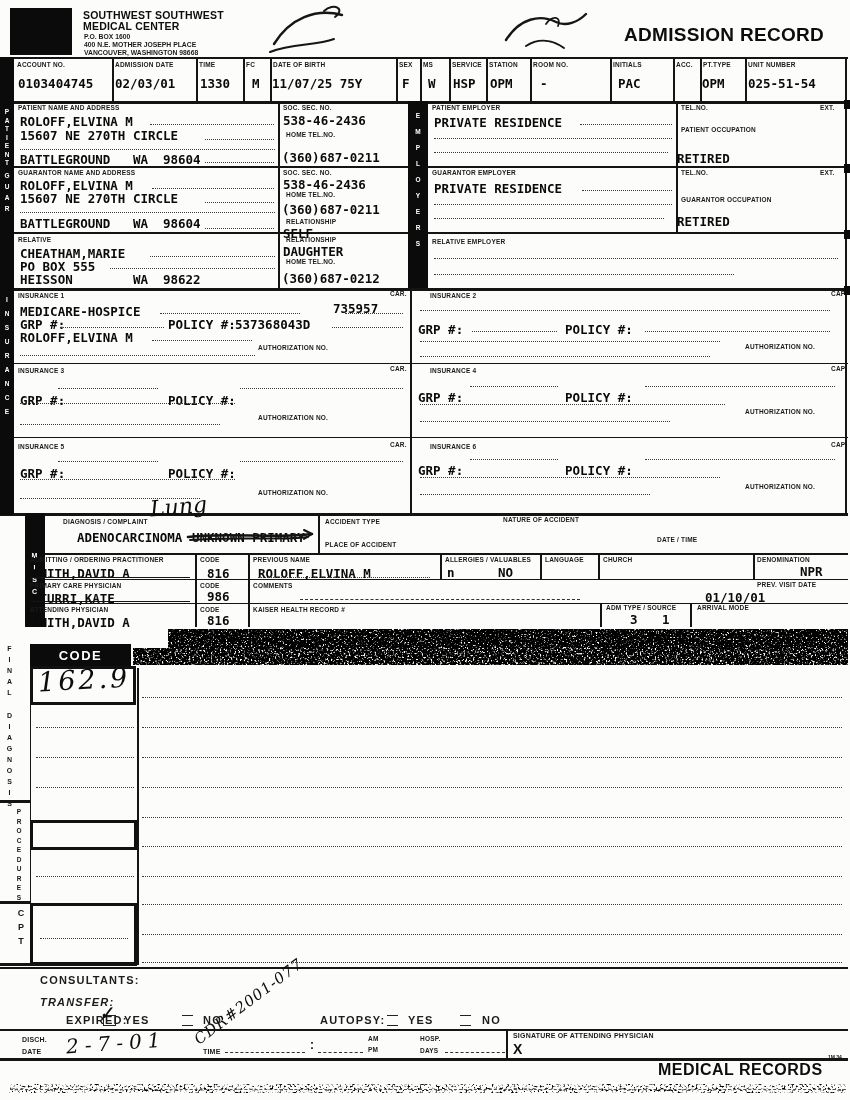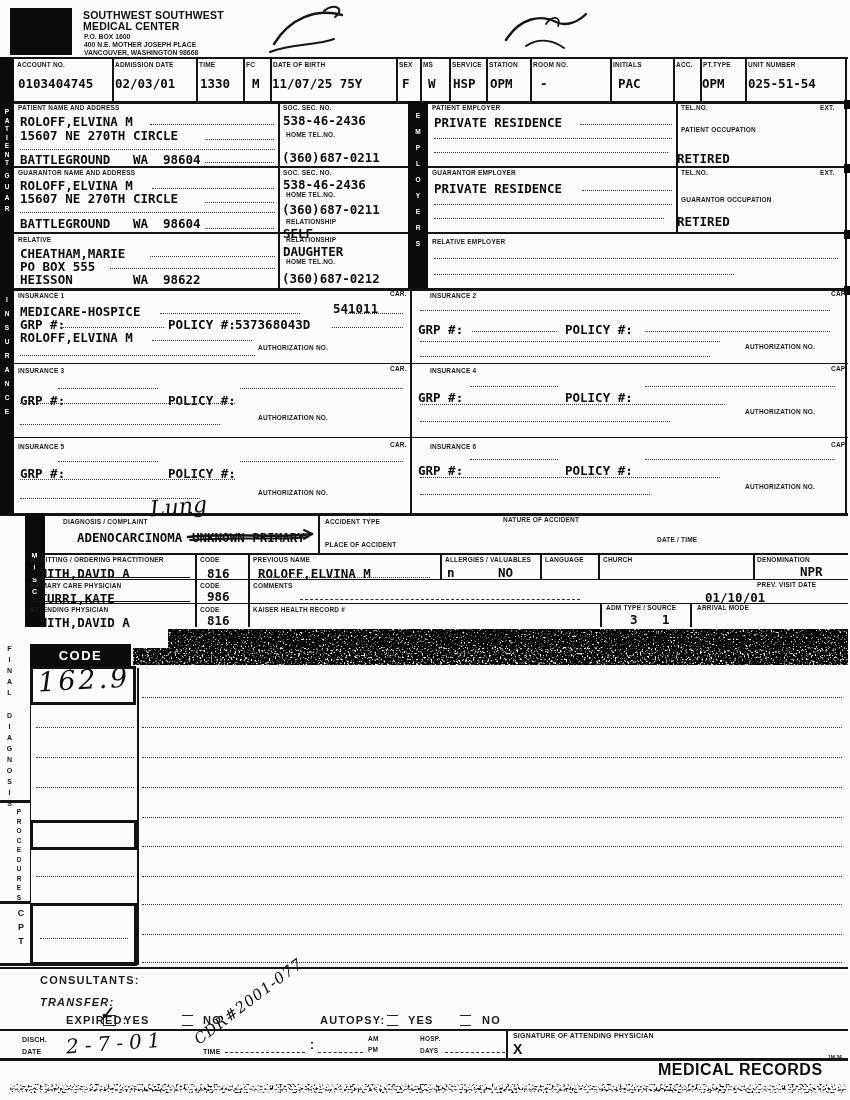--- a/index.html
+++ b/index.html
@@ -28,20 +28,21 @@
 <body>
 
 <div class="page">
 
   <div class="bar" style="left:10px;top:8px;width:62px;height:47px;"></div>
   <div class="abs orgname" style="left:83px;top:10px;">SOUTHWEST SOUTHWEST</div>
   <div class="abs orgname" style="left:83px;top:21px;">MEDICAL CENTER</div>
   <div class="abs orgaddr" style="left:84px;top:33px;">P.O. BOX 1600</div>
   <div class="abs orgaddr" style="left:84px;top:41px;">400 N.E. MOTHER JOSEPH PLACE</div>
   <div class="abs orgaddr" style="left:84px;top:49px;">VANCOUVER, WASHINGTON 98668</div>
+  <div class="title" style="left:624px;top:24px;">ADMISSION RECORD</div>
   <svg style="left:262px;top:0px;" width="92" height="56">
     <path d="M12,44 C28,18 54,8 80,15" stroke="#161616" stroke-width="2.4" fill="none" stroke-linecap="round"></path>
     <path d="M8,52 C30,43 54,46 72,39" stroke="#161616" stroke-width="2" fill="none" stroke-linecap="round"></path>
     <path d="M62,11 C72,2 84,9 73,17" stroke="#161616" stroke-width="2" fill="none" stroke-linecap="round"></path>
   </svg>
   <svg style="left:500px;top:6px;" width="92" height="50">
     <path d="M6,34 C20,12 40,8 56,16 C66,21 78,16 86,8" stroke="#161616" stroke-width="2.4" fill="none" stroke-linecap="round"></path>
     <path d="M26,40 C40,31 54,35 64,42" stroke="#161616" stroke-width="2" fill="none" stroke-linecap="round"></path>
     <path d="M46,18 C52,9 62,10 58,20" stroke="#161616" stroke-width="1.8" fill="none" stroke-linecap="round"></path>
   </svg>
@@ -176,21 +177,21 @@
 
   <div class="lbl" style="left:432px;top:238px;">RELATIVE EMPLOYER</div>
   <div class="dot" style="left:434px;top:258px;width:404px;"></div>
   <div class="dot" style="left:434px;top:274px;width:300px;"></div>
 
   <div class="vline" style="left:410px;top:288px;height:225px;"></div>
 
   <div class="lbl" style="left:18px;top:292px;">INSURANCE 1</div>
   <div class="lbl" style="left:390px;top:290px;">CAR.</div>
   <div class="val" style="left:20px;top:304px;">MEDICARE-HOSPICE</div>
-  <div class="val" style="left:333px;top:301px;">541011</div>
+  <div class="val" style="left:333px;top:301px;">735957</div>
   <div class="val" style="left:20px;top:317px;">GRP #:</div>
   <div class="val" style="left:168px;top:317px;">POLICY #:</div>
   <div class="val" style="left:235px;top:317px;">537368043D</div>
   <div class="val" style="left:20px;top:330px;">ROLOFF,ELVINA M</div>
   <div class="lbl" style="left:258px;top:344px;">AUTHORIZATION NO.</div>
   <div class="dot" style="left:160px;top:313px;width:140px;"></div>
   <div class="dot" style="left:345px;top:313px;width:58px;"></div>
   <div class="dot" style="left:60px;top:327px;width:104px;"></div>
   <div class="dot" style="left:332px;top:327px;width:71px;"></div>
   <div class="dot" style="left:152px;top:340px;width:100px;"></div>

